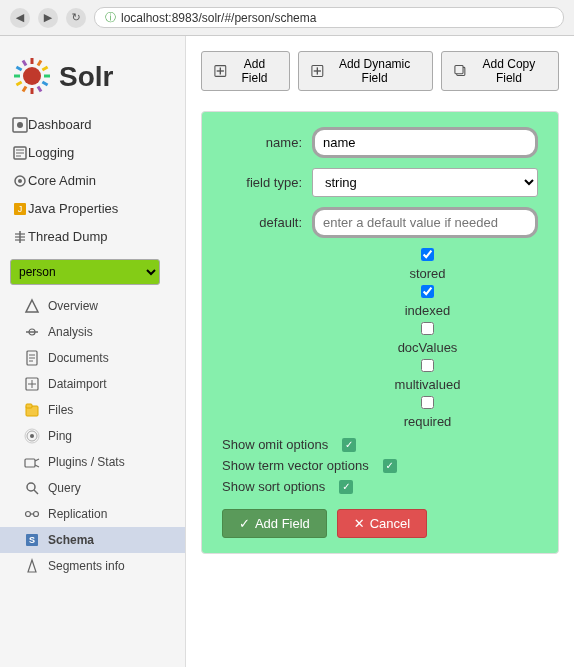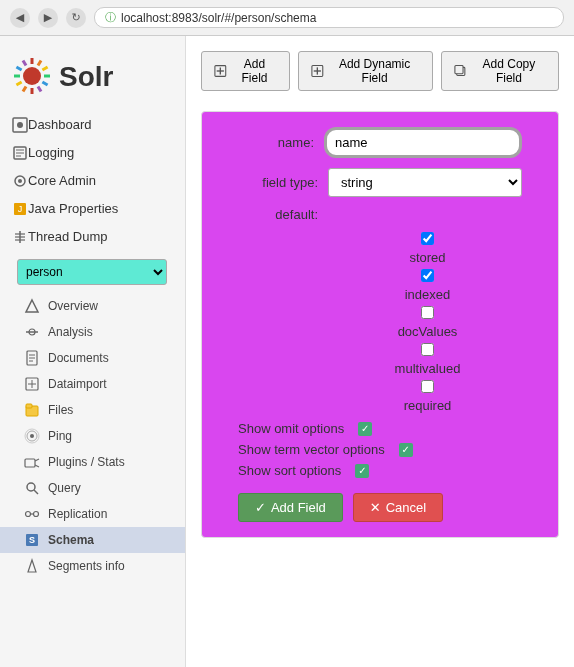--- a/index.html
+++ b/index.html
@@ -65,23 +65,22 @@
     .sidebar-icon { width: 16px; height: 16px; flex-shrink: 0; }
 
     .selector-container {
       padding: 8px 10px;
     }
     .core-selector {
       width: 150px;
       padding: 4px;
       border: 1px solid #aaa;
       border-radius: 3px;
-      background: #5eead4;
+      background: #84cc16;
       font-size: 12px;
-      margin-left: 7px;
     }
 
     .sub-nav-item {
       display: flex; align-items: center; gap: 8px;
       padding: 5px 12px 5px 24px;
       cursor: pointer;
       color: #444;
       font-size: 12px;
     }
     .sub-nav-item.active { background: #d0d8e8; font-weight: bold; }
@@ -103,24 +102,24 @@
       border: 1px solid #aaa;
       background: #f0f0f0;
       border-radius: 3px;
       cursor: pointer;
       font-size: 12px;
       display: flex; align-items: center; gap: 5px;
     }
 
     
     .form-container {
-      background: #d946ef;
+      background: #86efac;
       border: 1px solid #ddd;
       border-radius: 4px;
-      padding: 15px 36px;
+      padding: 15px 20px;
     }
     .form-row {
       display: flex; align-items: center; margin-bottom: 10px;
     }
     .form-label {
       width: 90px; text-align: right; padding-right: 10px;
       font-size: 13px; color: #333; font-weight: normal;
     }
     .form-input {
       flex: 1;
@@ -405,20 +404,21 @@
           <option>long</option>
           <option>float</option>
           <option>double</option>
           <option>boolean</option>
           <option>date</option>
         </select>
       </div>
 
       <div class="form-row">
         <label class="form-label">default:</label>
+        <input type="text" class="form-input form-placeholder" placeholder="enter a default value if needed" style="">
       </div>
 
       <div class="checkboxes-row">
         <div class="checkbox-item">
           <input type="checkbox" id="cb-stored" checked="" style="">
           <label for="cb-stored">stored</label>
         </div>
         <div class="checkbox-item">
           <input type="checkbox" id="cb-indexed" checked="" style="">
           <label for="cb-indexed">indexed</label>

